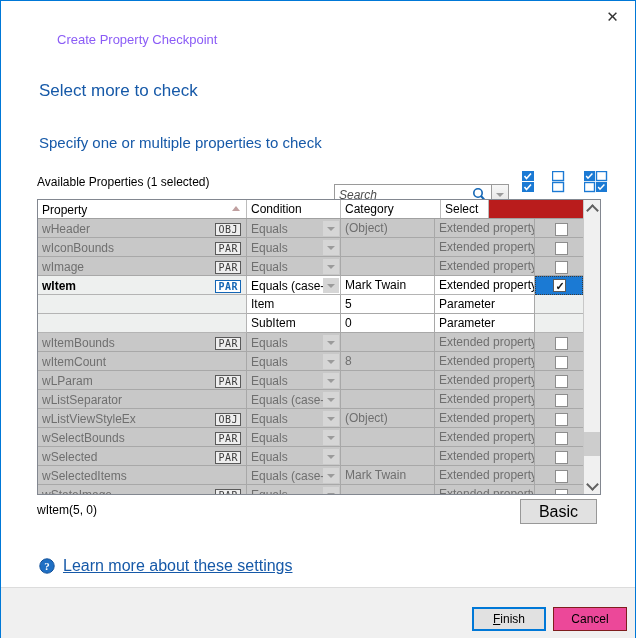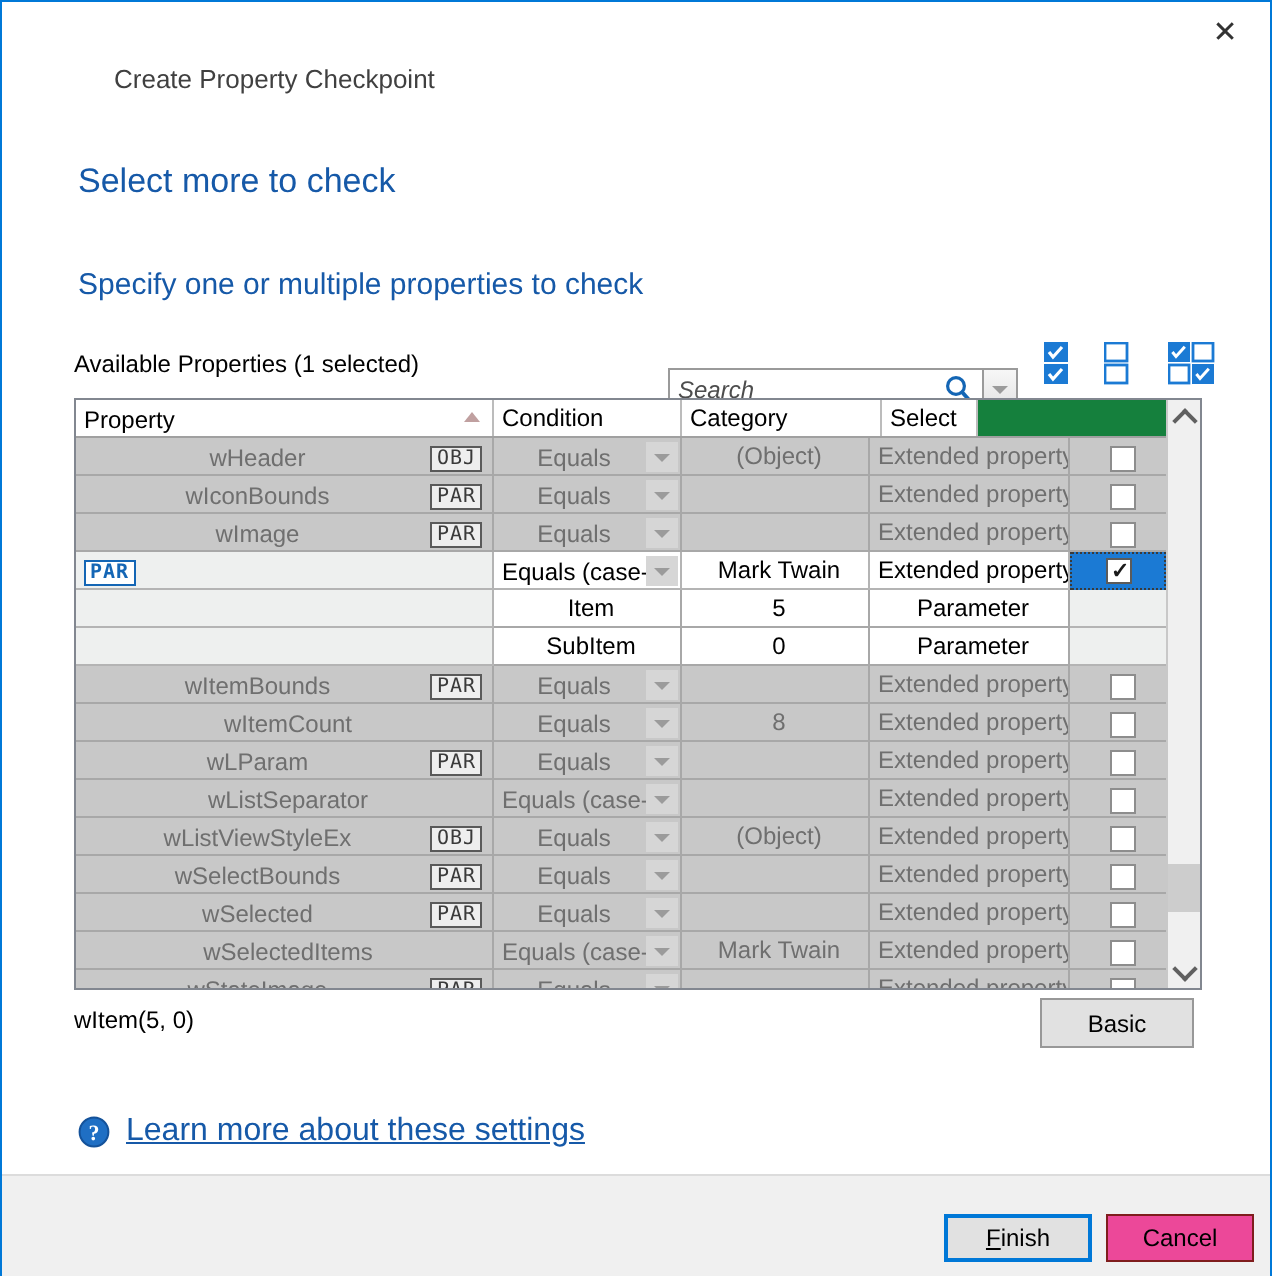--- a/index.html
+++ b/index.html
@@ -33,21 +33,21 @@
     width: 45px; height: 30px;
     display: flex; align-items: center; justify-content: center;
     font-size: 15px;
     color: #333;
     line-height: 1;
   }
   .dialog-caption {
     position: absolute;
     left: 56px; top: 31px;
     font-size: 13px;
-    color: #404040;
+    color: #8b5cf6;
   }
   
   .heading-main {
     position: absolute;
     left: 38px; top: 80px;
     font-size: 17px;
     color: #1659a8;
   }
   .heading-sub {
     position: absolute;
@@ -125,21 +125,21 @@
     left: 36px; top: 198px;
     width: 564px; height: 296px;
     border: 1px solid #828790;
     background: #c8c8c8;
     box-sizing: border-box;
     overflow: hidden;
   }
   .grid-header {
     display: flex;
     height: 19px;
-    background: #15803d;
+    background: #b91c1c;
     border-bottom: 1px solid #a0a0a0;
     box-sizing: border-box;
   }
   .grid-header .hc {
     border-right: 1px solid #bcbcbc;
     padding: 2px 0 0 4px;
     box-sizing: border-box;
     font-size: 12px;
     color: #000;
     position: relative;
@@ -152,21 +152,20 @@
     right: 6px; top: 6px;
     width: 0; height: 0;
     border-left: 4px solid transparent;
     border-right: 4px solid transparent;
     border-bottom: 5px solid #c0a0a0;
   }
   .grid-body {
     position: relative;
     height: 276px;
     overflow: hidden;
-    text-align: center;
   }
   .row {
     display: flex;
     height: 19px;
     box-sizing: border-box;
     background: #c8c8c8;
   }
   .cell {
     box-sizing: border-box;
     border-right: 1px solid #a8a8a8;
@@ -296,21 +295,21 @@
     font-size: 12px;
     color: #000;
   }
   .basic-btn {
     position: absolute;
     left: 519px; top: 498px;
     width: 75px; height: 23px;
     border: 1px solid #989898;
     background: #e1e1e1;
     font-family: "Liberation Sans", sans-serif;
-    font-size: 12px;
+    font-size: 16px;
     color: #000;
     display: flex; align-items: center; justify-content: center;
   }
   .help-row {
     position: absolute;
     left: 38px; top: 556px;
     display: flex; align-items: center;
   }
   .help-icon { width: 16px; height: 16px; margin-right: 8px; }
   .help-link {
@@ -465,20 +464,21 @@
             </div>
           </div>
           <div class="cell c-val"></div>
           <div class="cell c-cat">Extended property</div>
           <div class="cell c-sel">
             <span class="chk"></span>
           </div>
         </div>
         <div class="row active">
           <div class="cell c-prop">
+            <span class="prop-name">wItem</span>
             <span class="badge badge-active">PAR</span>
           </div>
           <div class="cell c-cond">
             <div class="cond-inner">
               <span class="cond-text">Equals (case-se</span>
               <span class="cond-arrow">
                 <span class="caret-down"></span>
               </span>
             </div>
           </div>

